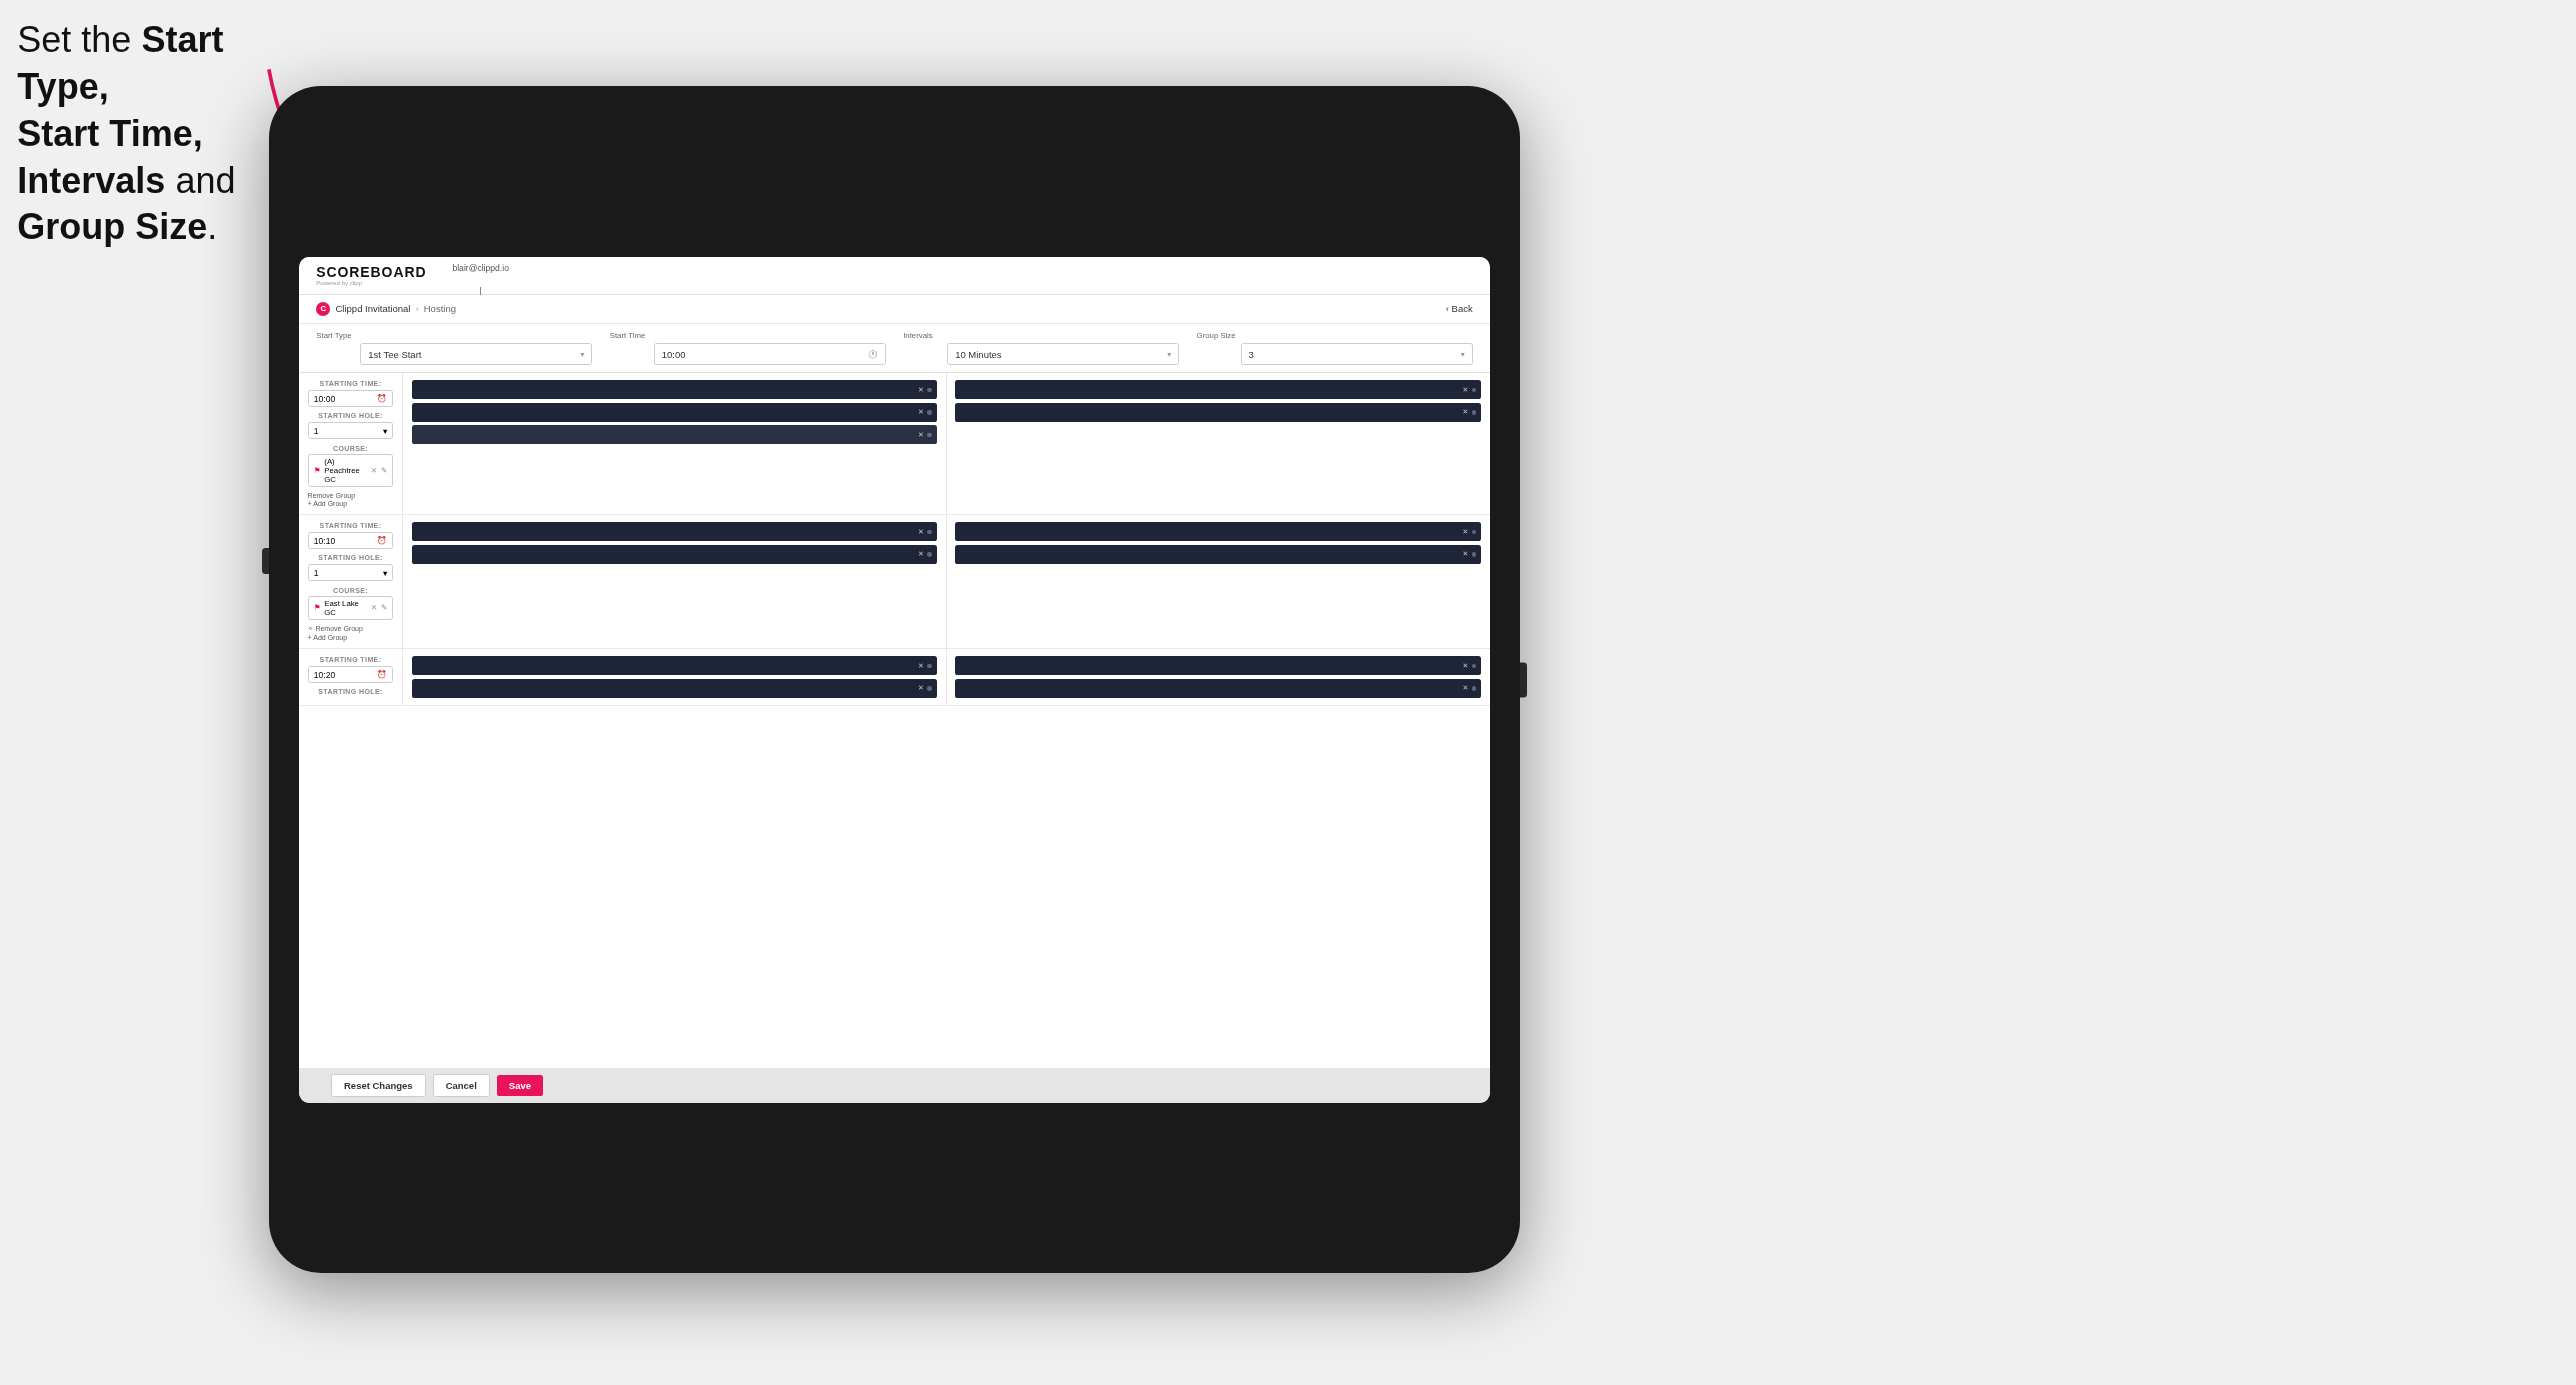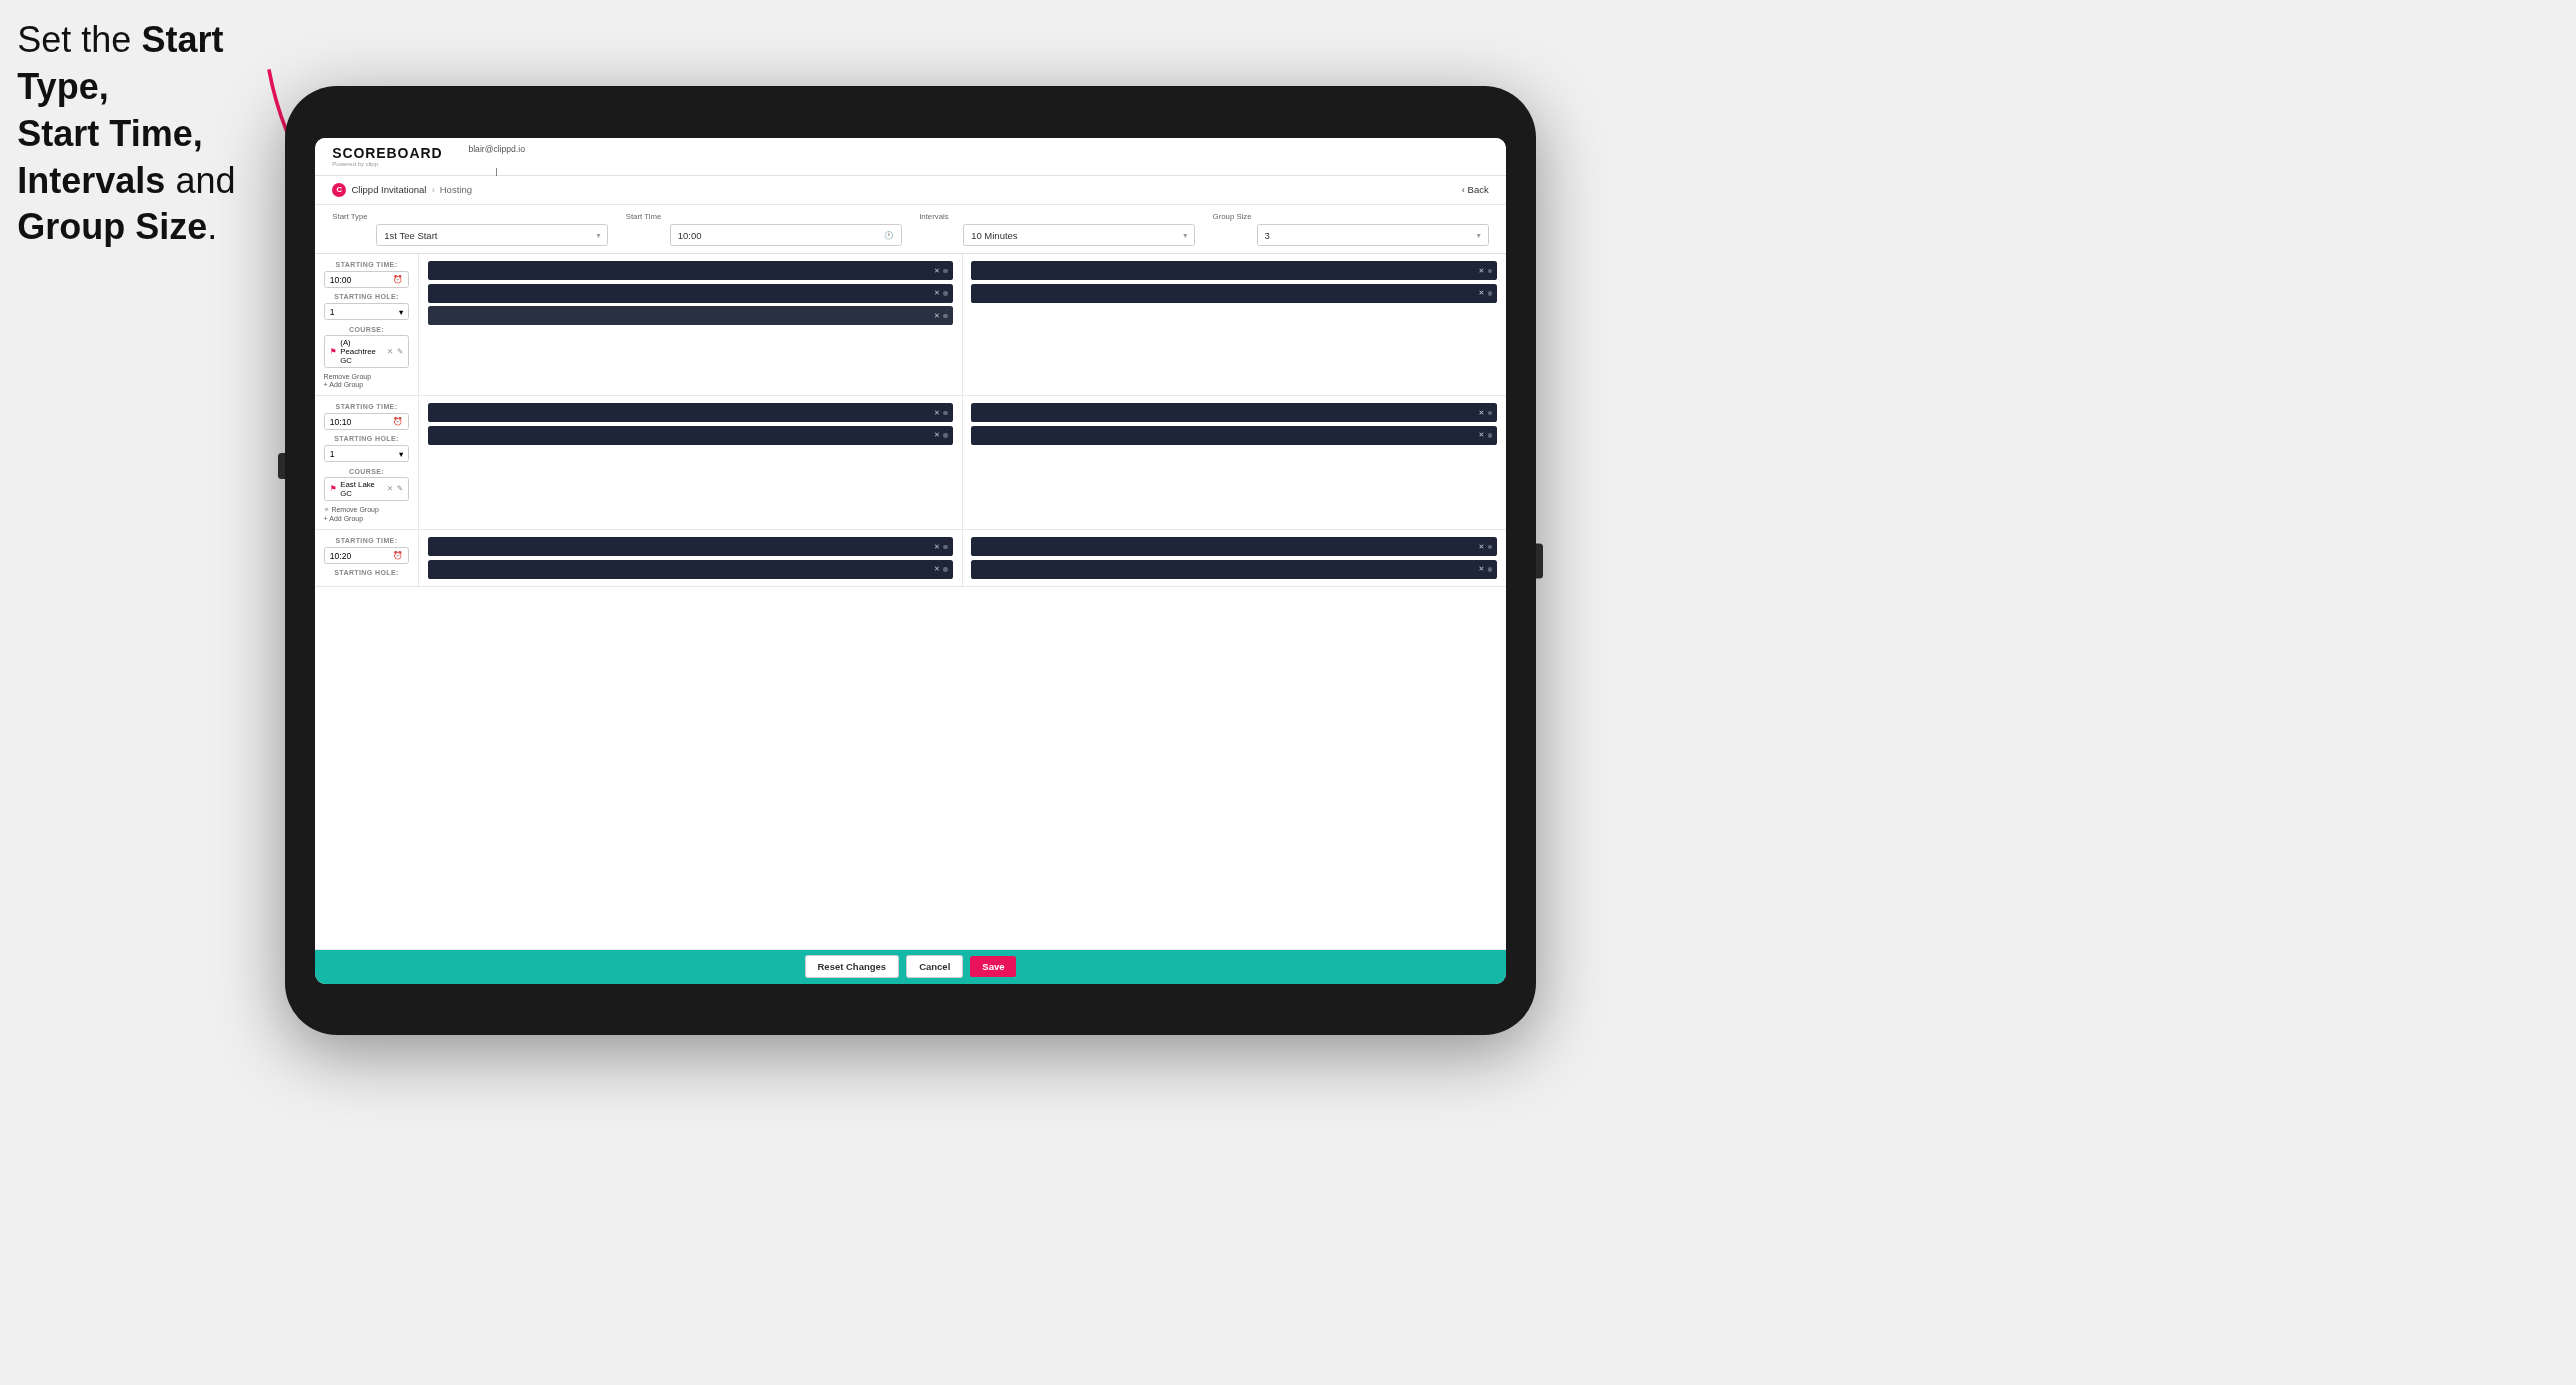--- a/index.html
+++ b/index.html
@@ -32,24 +32,24 @@
       left: 250px;
       top: 52px;
       width: 216px;
       height: 224px;
       pointer-events: none;
     }
 
     
     .tablet-frame {
       position: absolute;
-      left: 285px;
+      left: 269px;
       top: 86px;
       width: 1251px;
-      height: 949px;
+      height: 1187px;
       background: #1a1a1a;
       border-radius: 52px;
       box-shadow: 0 17.3px 69px rgba(0,0,0,0.4);
       display: flex;
       align-items: center;
       justify-content: center;
     }
 
     .tablet-screen {
       width: 1191px;
@@ -359,26 +359,26 @@
       width: 4.3px;
       height: 4.3px;
       border-radius: 50%;
       background: #fff;
       opacity: 0.3;
       margin-left: 3.5px;
     }
 
     
     .bottom-bar {
-      background: #14b8a6;
+      background: #e5e5e5;
       border-top: 0.9px solid #e8e8e8;
       display: flex;
       align-items: center;
-      justify-content: center;
-      padding: 7px 25px;
+      justify-content: flex-start;
+      padding: 7px 32px;
       gap: 7px;
       flex-shrink: 0;
       height: 35px;
     }
 
     .btn {
       padding: 5.2px 12px;
       border-radius: 2.6px;
       font-size: 9.5px;
       font-weight: 600;

